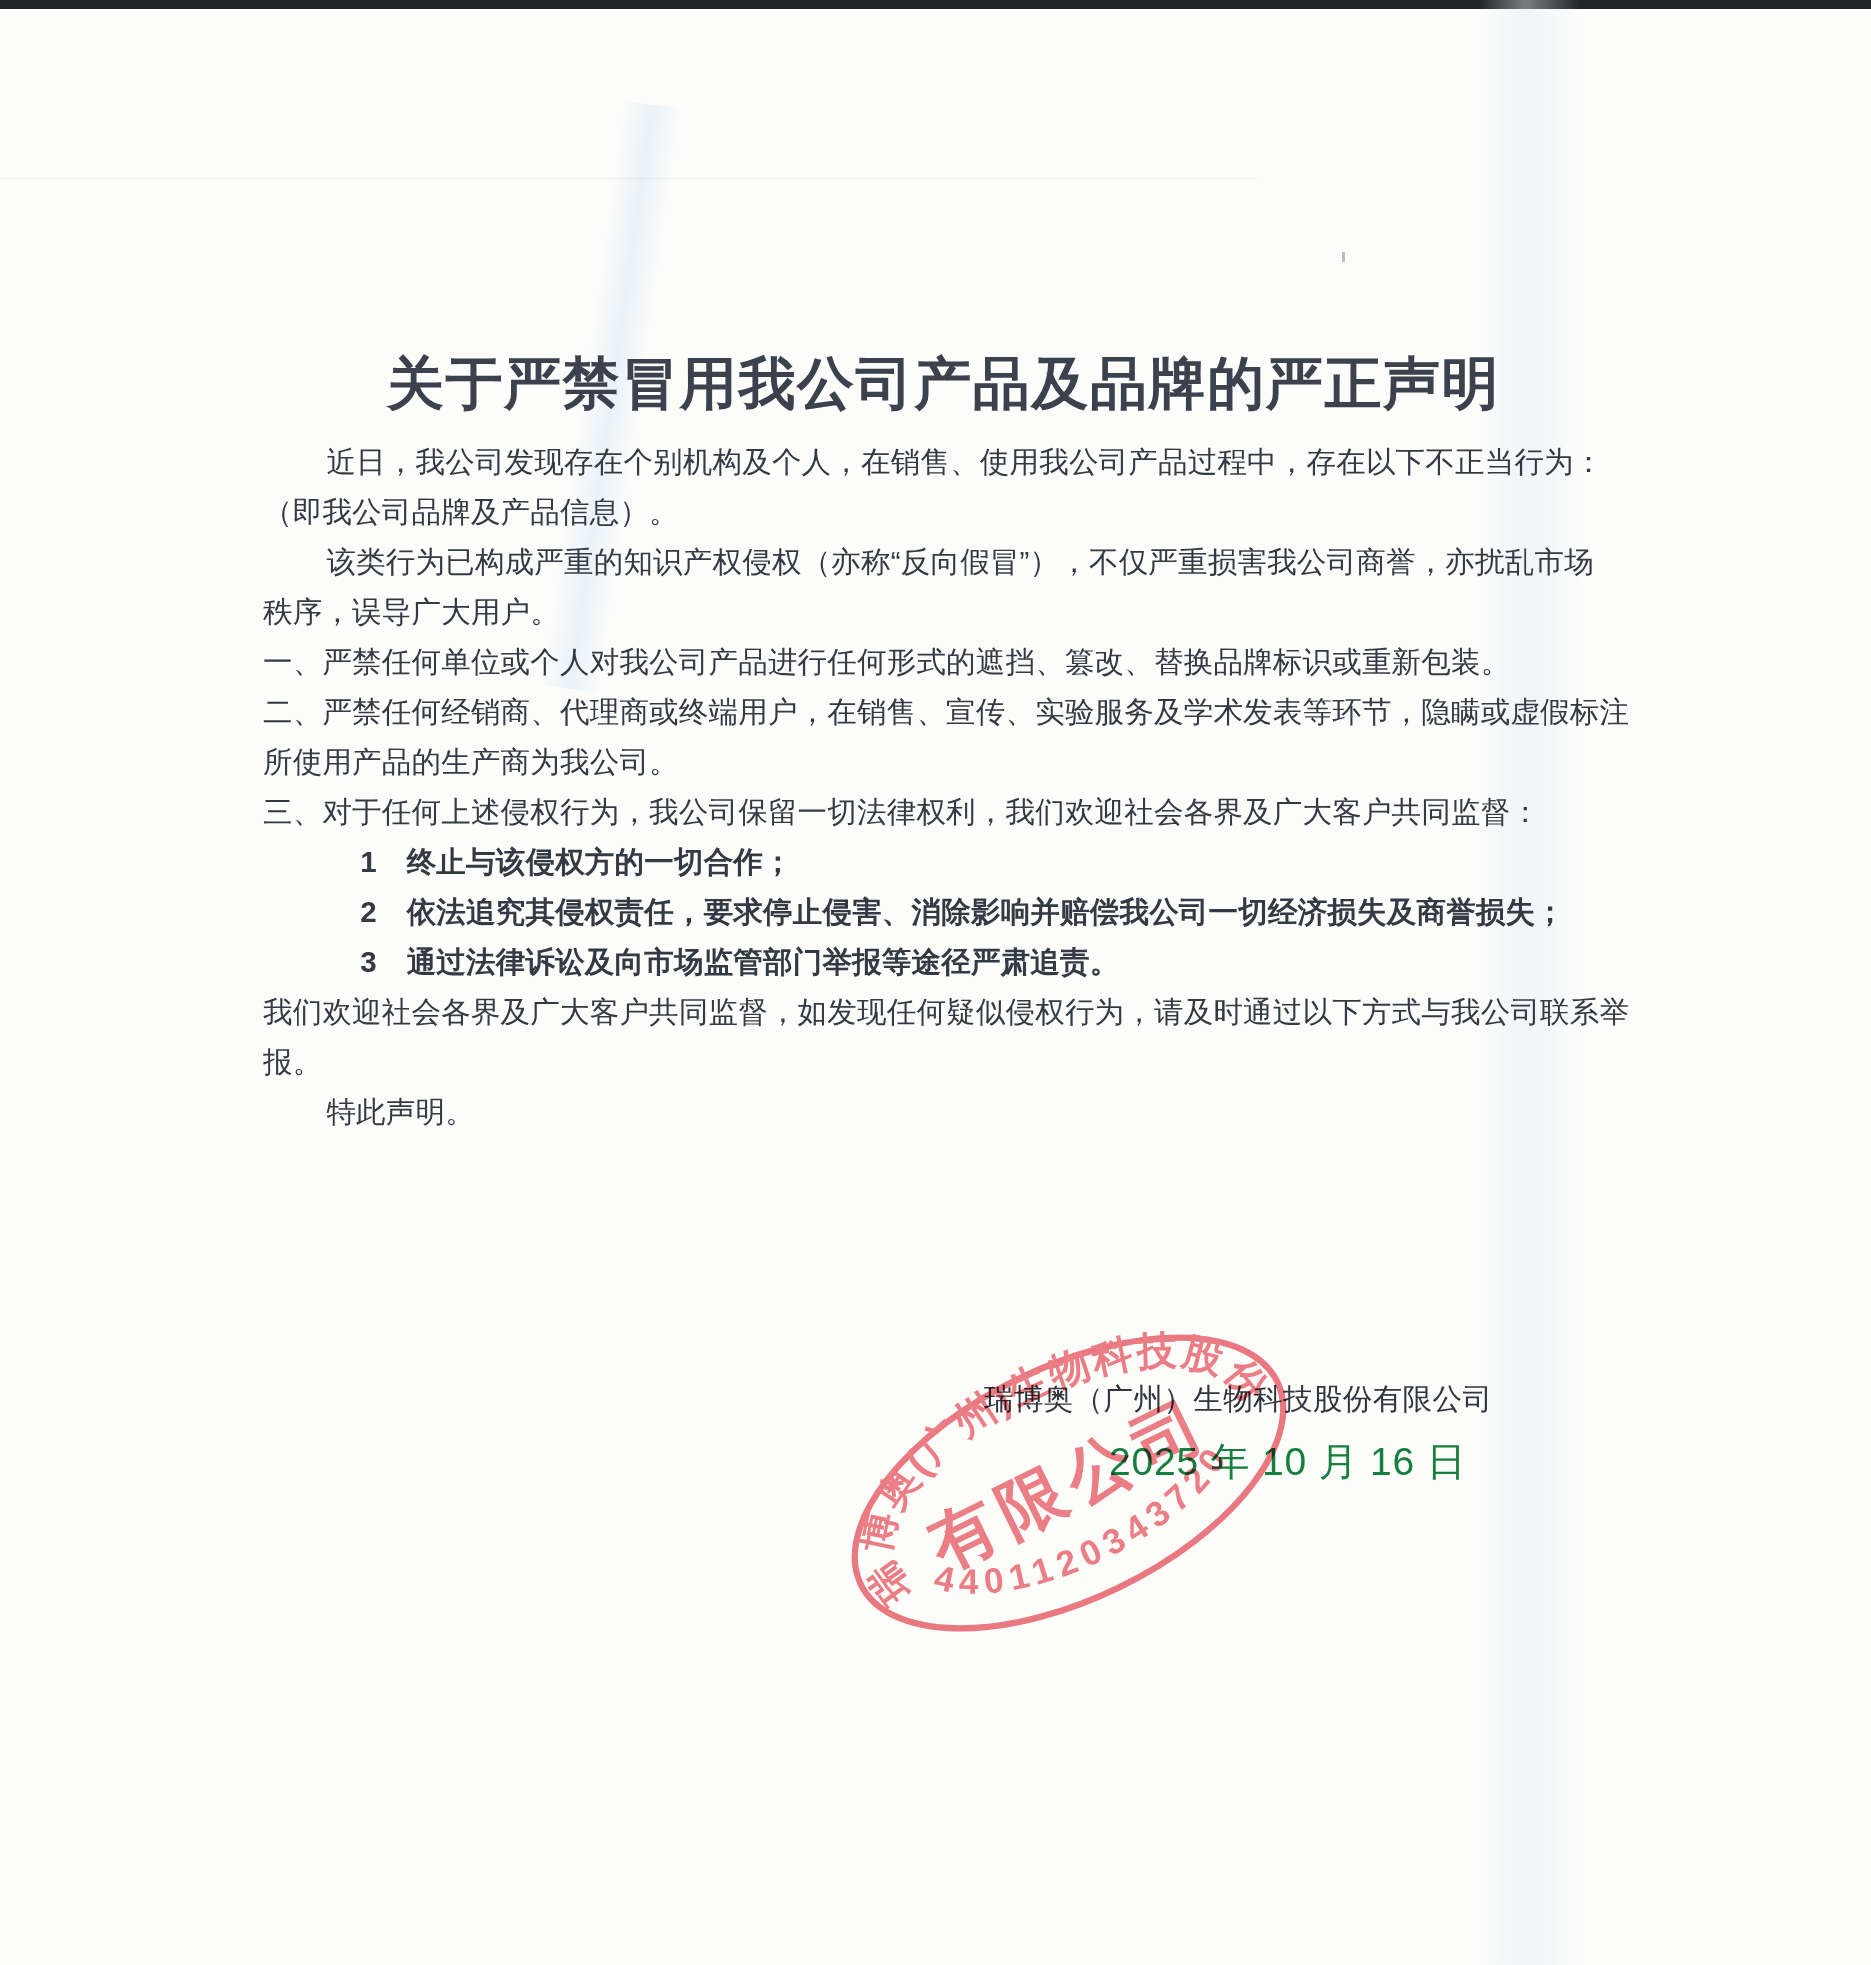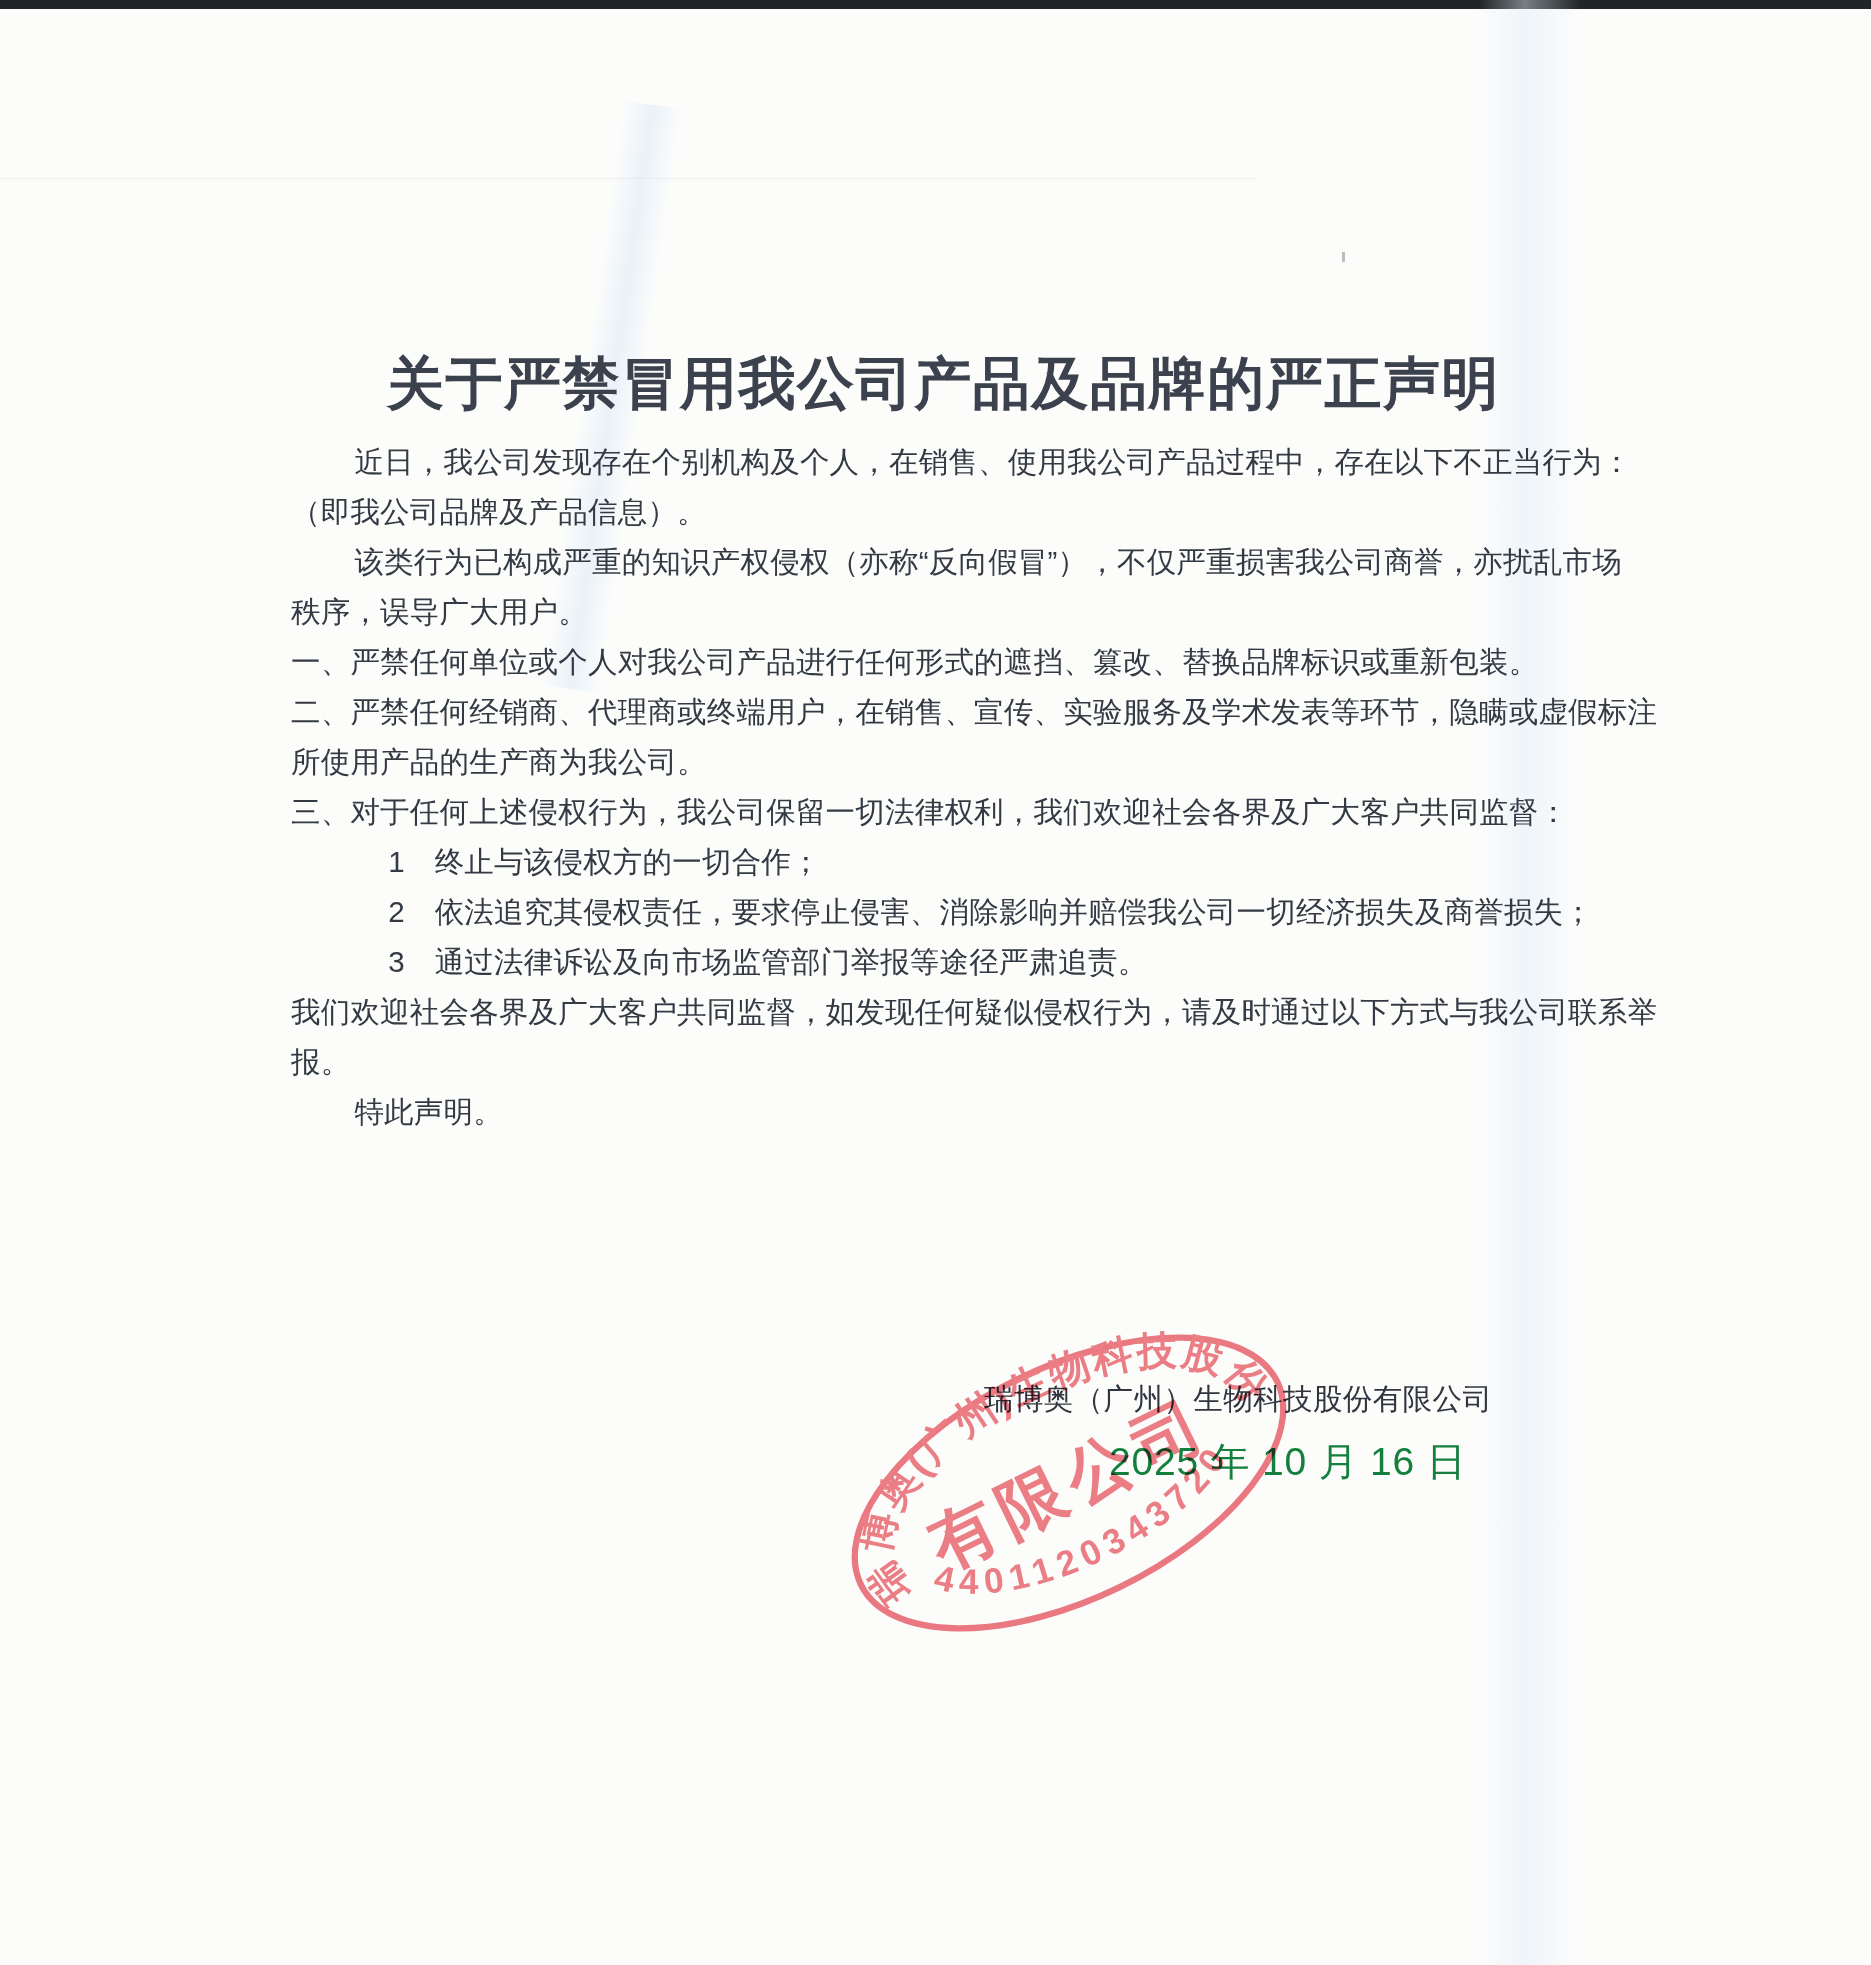--- a/index.html
+++ b/index.html
@@ -60,23 +60,23 @@
   }
   .body-block {
     position: absolute;
     left: 263px; top: 437px;
     width: 1364px;
     font-size: 29.5px;
     line-height: 50px;
     color: #333a44;
     letter-spacing: 0.2px;
   }
-  .line { white-space: nowrap; margin-left: 28px; }
+  .line { white-space: nowrap; }
   .line.ind { text-indent: 2.15em; }
-  .line.sub { padding-left: 3.3em; }
+  .line.sub { padding-left: 3.3em; font-weight: bold; }
   .sig-company {
     position: absolute;
     left: 984px; top: 1380px;
     font-size: 29.5px;
     color: #30353f;
     white-space: nowrap;
     letter-spacing: 0.4px;
     z-index: 2;
   }
   .sig-date {

